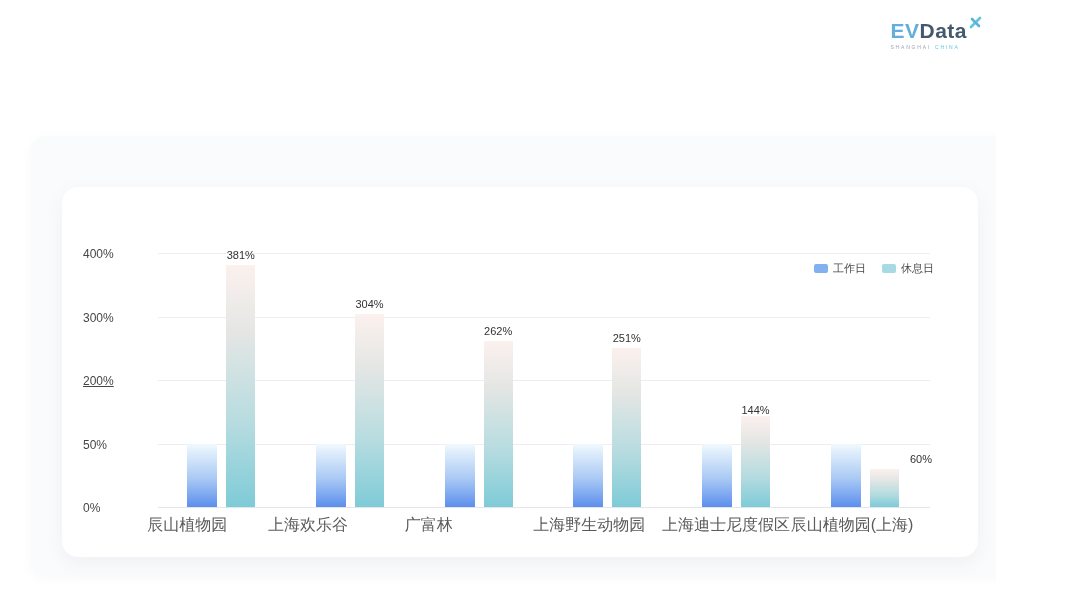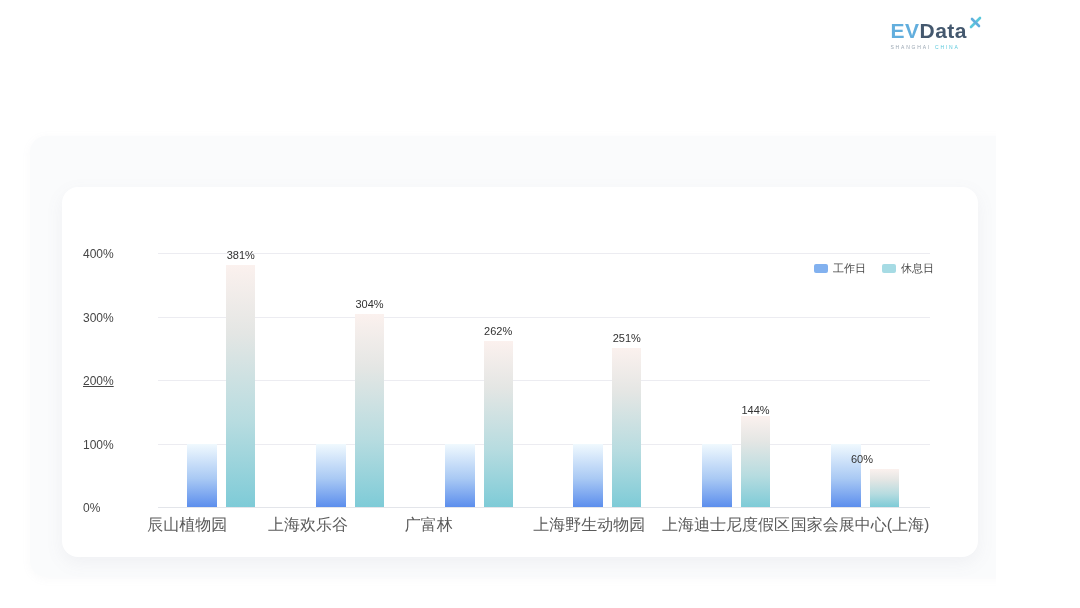--- a/index.html
+++ b/index.html
@@ -84,21 +84,21 @@
           <span class="legend-swatch" style="background: rgb(130, 177, 239);"></span>
           <span class="legend-label">工作日</span>
         </div>
         <div class="legend-item">
           <span class="legend-swatch" style="background: rgb(166, 219, 228);"></span>
           <span class="legend-label">休息日</span>
         </div>
       </div>
     <div class="yticks" id="yticks">
         <div class="ytick" style="top: 314px;">0%</div>
-        <div class="ytick" style="top: 250.5px;">100%</div>
+        <div class="ytick" style="top: 250.5px;">50%</div>
         <div class="ytick" style="top: 187px; text-decoration: underline;">200%</div>
         <div class="ytick" style="top: 123.5px;">300%</div>
         <div class="ytick" style="top: 60px;">400%</div>
       </div>
     <div class="plot" id="plot">
         <div class="gridline base" style="top: 254px;"></div>
         <div class="gridline" style="top: 190.5px;"></div>
         <div class="gridline" style="top: 127px;"></div>
         <div class="gridline" style="top: 63.5px;"></div>
         <div class="gridline" style="top: 0px;"></div>
@@ -117,18 +117,18 @@
         <div class="bar bar-workday" style="left: 415.333px; height: 63.5px;"></div>
         <div class="bar bar-holiday" style="left: 454.333px; height: 159.385px;"></div>
         <div class="bar-value" style="left: 433.833px; top: 78.615px;">251%</div>
         <div class="cat-label" style="left: 375.333px;">上海野生动物园</div>
         <div class="bar bar-workday" style="left: 544px; height: 63.5px;"></div>
         <div class="bar bar-holiday" style="left: 583px; height: 91.44px;"></div>
         <div class="bar-value" style="left: 562.5px; top: 151px;">144%</div>
         <div class="cat-label" style="left: 504px;">上海迪士尼度假区</div>
         <div class="bar bar-workday" style="left: 672.667px; height: 63.5px;"></div>
         <div class="bar bar-holiday" style="left: 711.667px; height: 38.1px;"></div>
-        <div class="bar-value" style="left: 669px; top: 199.9px;">60%</div>
-        <div class="cat-label" style="left: 632.667px;">国家会展中心(上海)</div>
+        <div class="bar-value" style="left: 728px; top: 199.9px;">60%</div>
+        <div class="cat-label" style="left: 632.667px;">辰山植物园(上海)</div>
       </div>
   </div>
 
 </div>
 
 </body></html>

